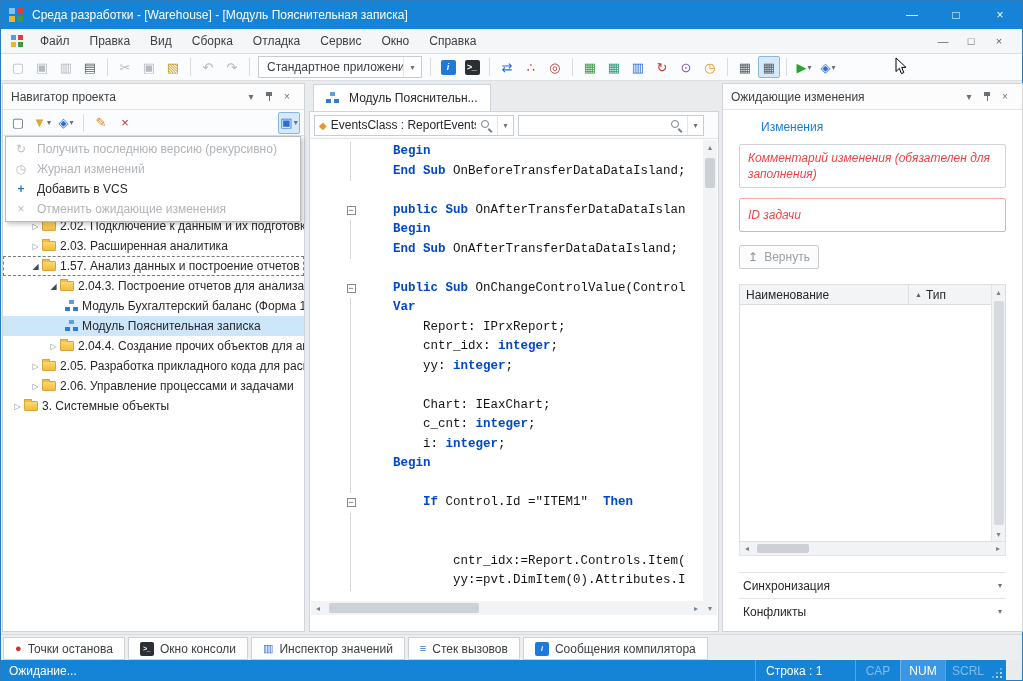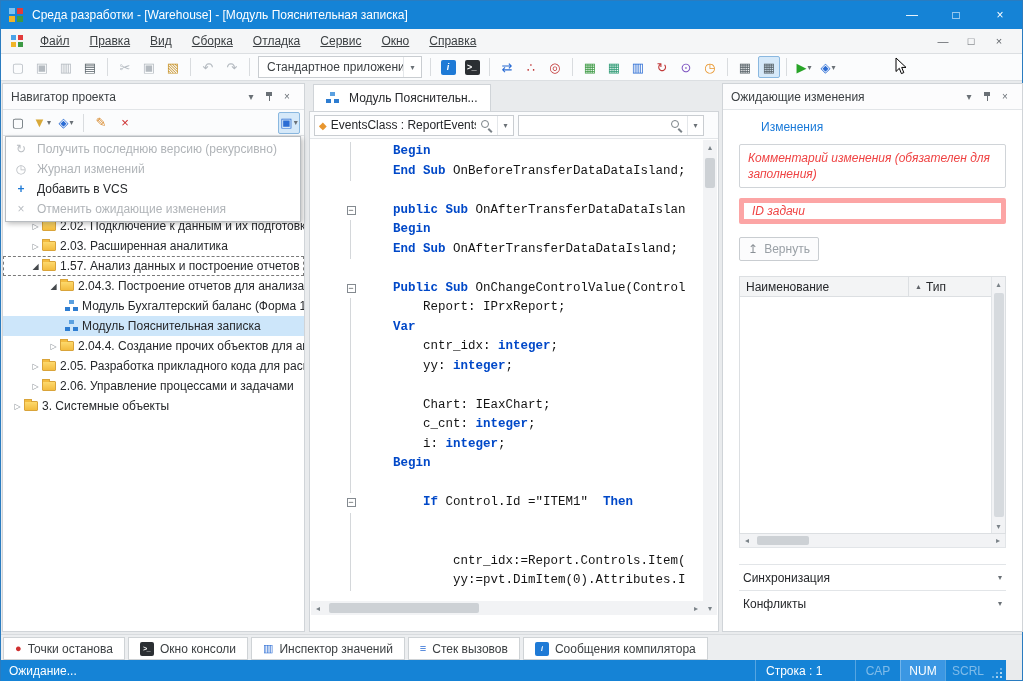--- a/index.html
+++ b/index.html
@@ -12,21 +12,21 @@
   .app-logo { width:15px; height:15px; position:relative; flex:none; }
   .app-logo::before { content:""; position:absolute; left:0; top:0; width:6px; height:6px; background:#7ec3f2; box-shadow:8px 0 0 #e23b3b, 0 8px 0 #f0b429, 8px 8px 0 #3d9a44; }
   .tb-title { margin-left:8px; font-size:12px; white-space:nowrap; }
   .win-btns { margin-left:auto; display:flex; height:100%; }
   .win-btn { width:44px; height:100%; display:flex; align-items:center; justify-content:center; font-size:12px; color:#fff; }
 
   
   .menubar { position:absolute; top:28px; left:0; right:0; height:25px; background:#f5f6f7; border-bottom:1px solid #dcdfe2; display:flex; align-items:center; padding:0 4px; }
   .menu-logo { width:13px; height:13px; position:relative; margin:0 6px 0 6px; flex:none; }
   .menu-logo::before { content:""; position:absolute; left:0; top:0; width:5px; height:5px; background:#4aa3e8; box-shadow:7px 0 0 #e23b3b, 0 7px 0 #f0b429, 7px 7px 0 #3d9a44; }
-  .menu-items { display:flex; align-items:center;text-decoration:underline; }
+  .menu-items { display:flex; align-items:center; }
   .menu-item { padding:4px 10px; color:#3c4043; }
   .mdi-btns { margin-left:auto; display:flex; align-items:center; gap:14px; padding-right:12px; color:#5f6368; font-size:11px; }
   .mdi-btn { width:14px; text-align:center; }
 
   
   .toolbar { position:absolute; top:53px; left:0; right:0; height:27px; background:#fbfcfd; border-bottom:1px solid #dcdfe2; display:flex; align-items:center; padding:0 6px; gap:2px; }
   .tb-btn { height:22px; min-width:22px; display:inline-flex; align-items:center; justify-content:center; border-radius:2px; border:1px solid transparent; gap:1px; padding:0 1px; }
   .tb-btn.hl { background:#d6e9f9; border-color:#8ab8e0; }
   .tb-glyph { font-size:13px; line-height:1; }
   .tb-badge { display:inline-flex; width:15px; height:15px; border-radius:2px; color:#fff; font-size:9px; font-weight:bold; align-items:center; justify-content:center; font-style:italic; }
@@ -102,21 +102,21 @@
   .sb-arrow.bottom { margin-top:auto; }
   .sb-arrow.right { margin-left:auto; }
   .sb-thumb-v { position:absolute; top:18px; left:2px; width:10px; height:30px; background:#cdd1d5; border-radius:2px; }
   .sb-thumb-h { position:absolute; left:18px; top:2px; height:10px; width:150px; background:#cdd1d5; border-radius:2px; }
 
   
   .right-panel { position:absolute; left:721px; top:2px; width:301px; height:549px; background:#fff; border:1px solid #d0d4d8; }
   .rp-content { position:absolute; top:26px; left:0; right:0; bottom:0; padding:6px 16px 0 16px; overflow:hidden; }
   .rp-link { margin:4px 0 0 22px; color:#1a7ad9; }
   .rp-textarea { margin-top:10px; height:44px; border:1px solid #d0d4d8; border-radius:2px; padding:5px 8px; }
-  .rp-input { margin-top:10px; height:26px; border:5px solid #fca5a5; border-radius:2px; padding:0 8px; display:flex; align-items:center; }
+  .rp-input { margin-top:10px; height:34px; border:1px solid #fca5a5; border-radius:2px; padding:0 8px; display:flex; align-items:center; }
   .ph-text { color:#ef4444; font-style:italic; line-height:1.35; }
   .rp-btn { margin-top:13px; width:80px; height:24px; border:1px solid #c9cdd1; border-radius:2px; background:#fcfcfd; display:inline-flex; align-items:center; justify-content:center; gap:6px; color:#9aa0a6; }
   .rp-btn-icon { color:#8a9096; font-size:12px; }
   .rp-table { margin-top:15px; height:258px; display:flex; border:1px solid #dcdfe2; }
   .rp-tleft { flex:1; display:flex; flex-direction:column; min-width:0; }
   .rp-thead { height:20px; background:#f3f4f5; border-bottom:1px solid #dcdfe2; display:flex; align-items:center; }
   .rp-th { padding:0 6px; color:#26282b; display:flex; align-items:center; gap:4px; }
   .rp-th.name { flex:1; border-right:1px solid #dcdfe2; align-self:stretch; }
   .rp-th.type { width:82px; }
   .sort { font-size:7px; color:#5f6368; }
@@ -428,25 +428,25 @@
               <span class="ctext"></span>
             </div>
             <div class="code-line">
               <span class="cgut">
                 <span class="foldbox">−</span>
               </span>
               <span class="ctext"><span class="k">Public Sub</span><span class="p"> OnChangeControlValue(Control</span></span>
             </div>
             <div class="code-line">
               <span class="cgut line"></span>
+              <span class="ctext"><span class="k">Var</span></span>
+            </div>
+            <div class="code-line">
+              <span class="cgut line"></span>
               <span class="ctext"><span class="p">    Report: IPrxReport;</span></span>
-            </div>
-            <div class="code-line">
-              <span class="cgut line"></span>
-              <span class="ctext"><span class="k">Var</span></span>
             </div>
             <div class="code-line">
               <span class="cgut line"></span>
               <span class="ctext"><span class="p">    cntr_idx: </span><span class="k">integer</span><span class="p">;</span></span>
             </div>
             <div class="code-line">
               <span class="cgut line"></span>
               <span class="ctext"><span class="p">    yy: </span><span class="k">integer</span><span class="p">;</span></span>
             </div>
             <div class="code-line">

